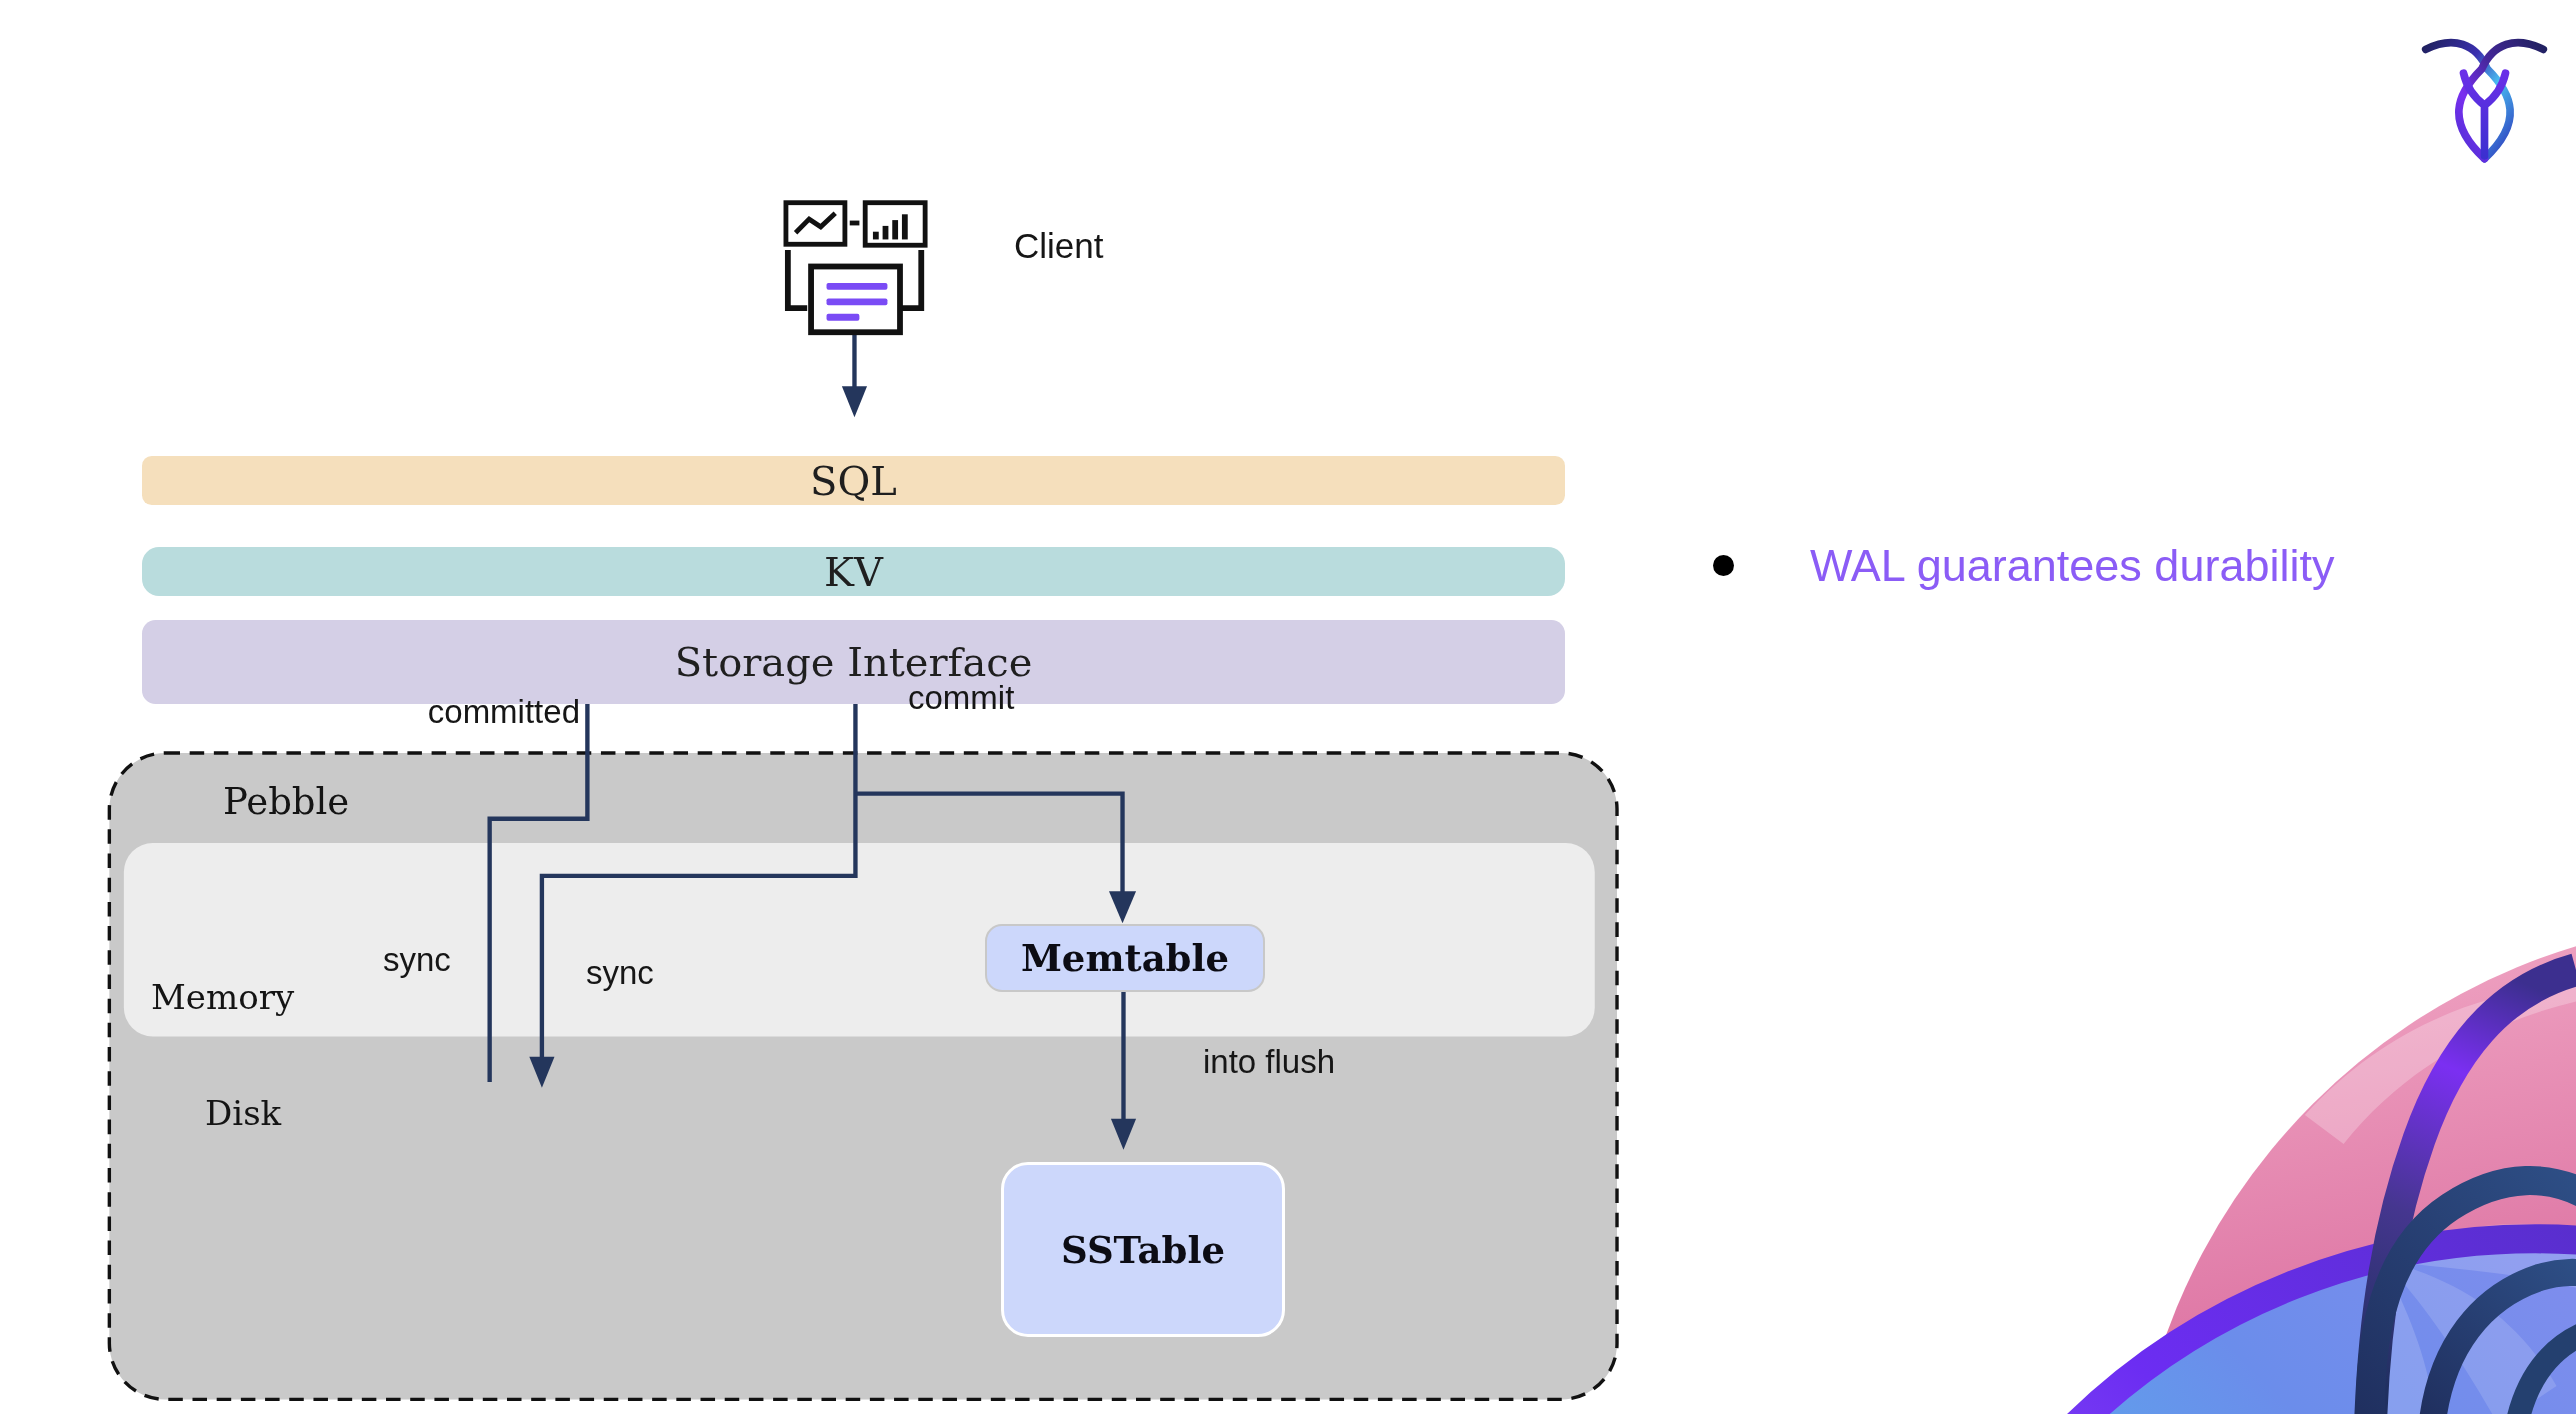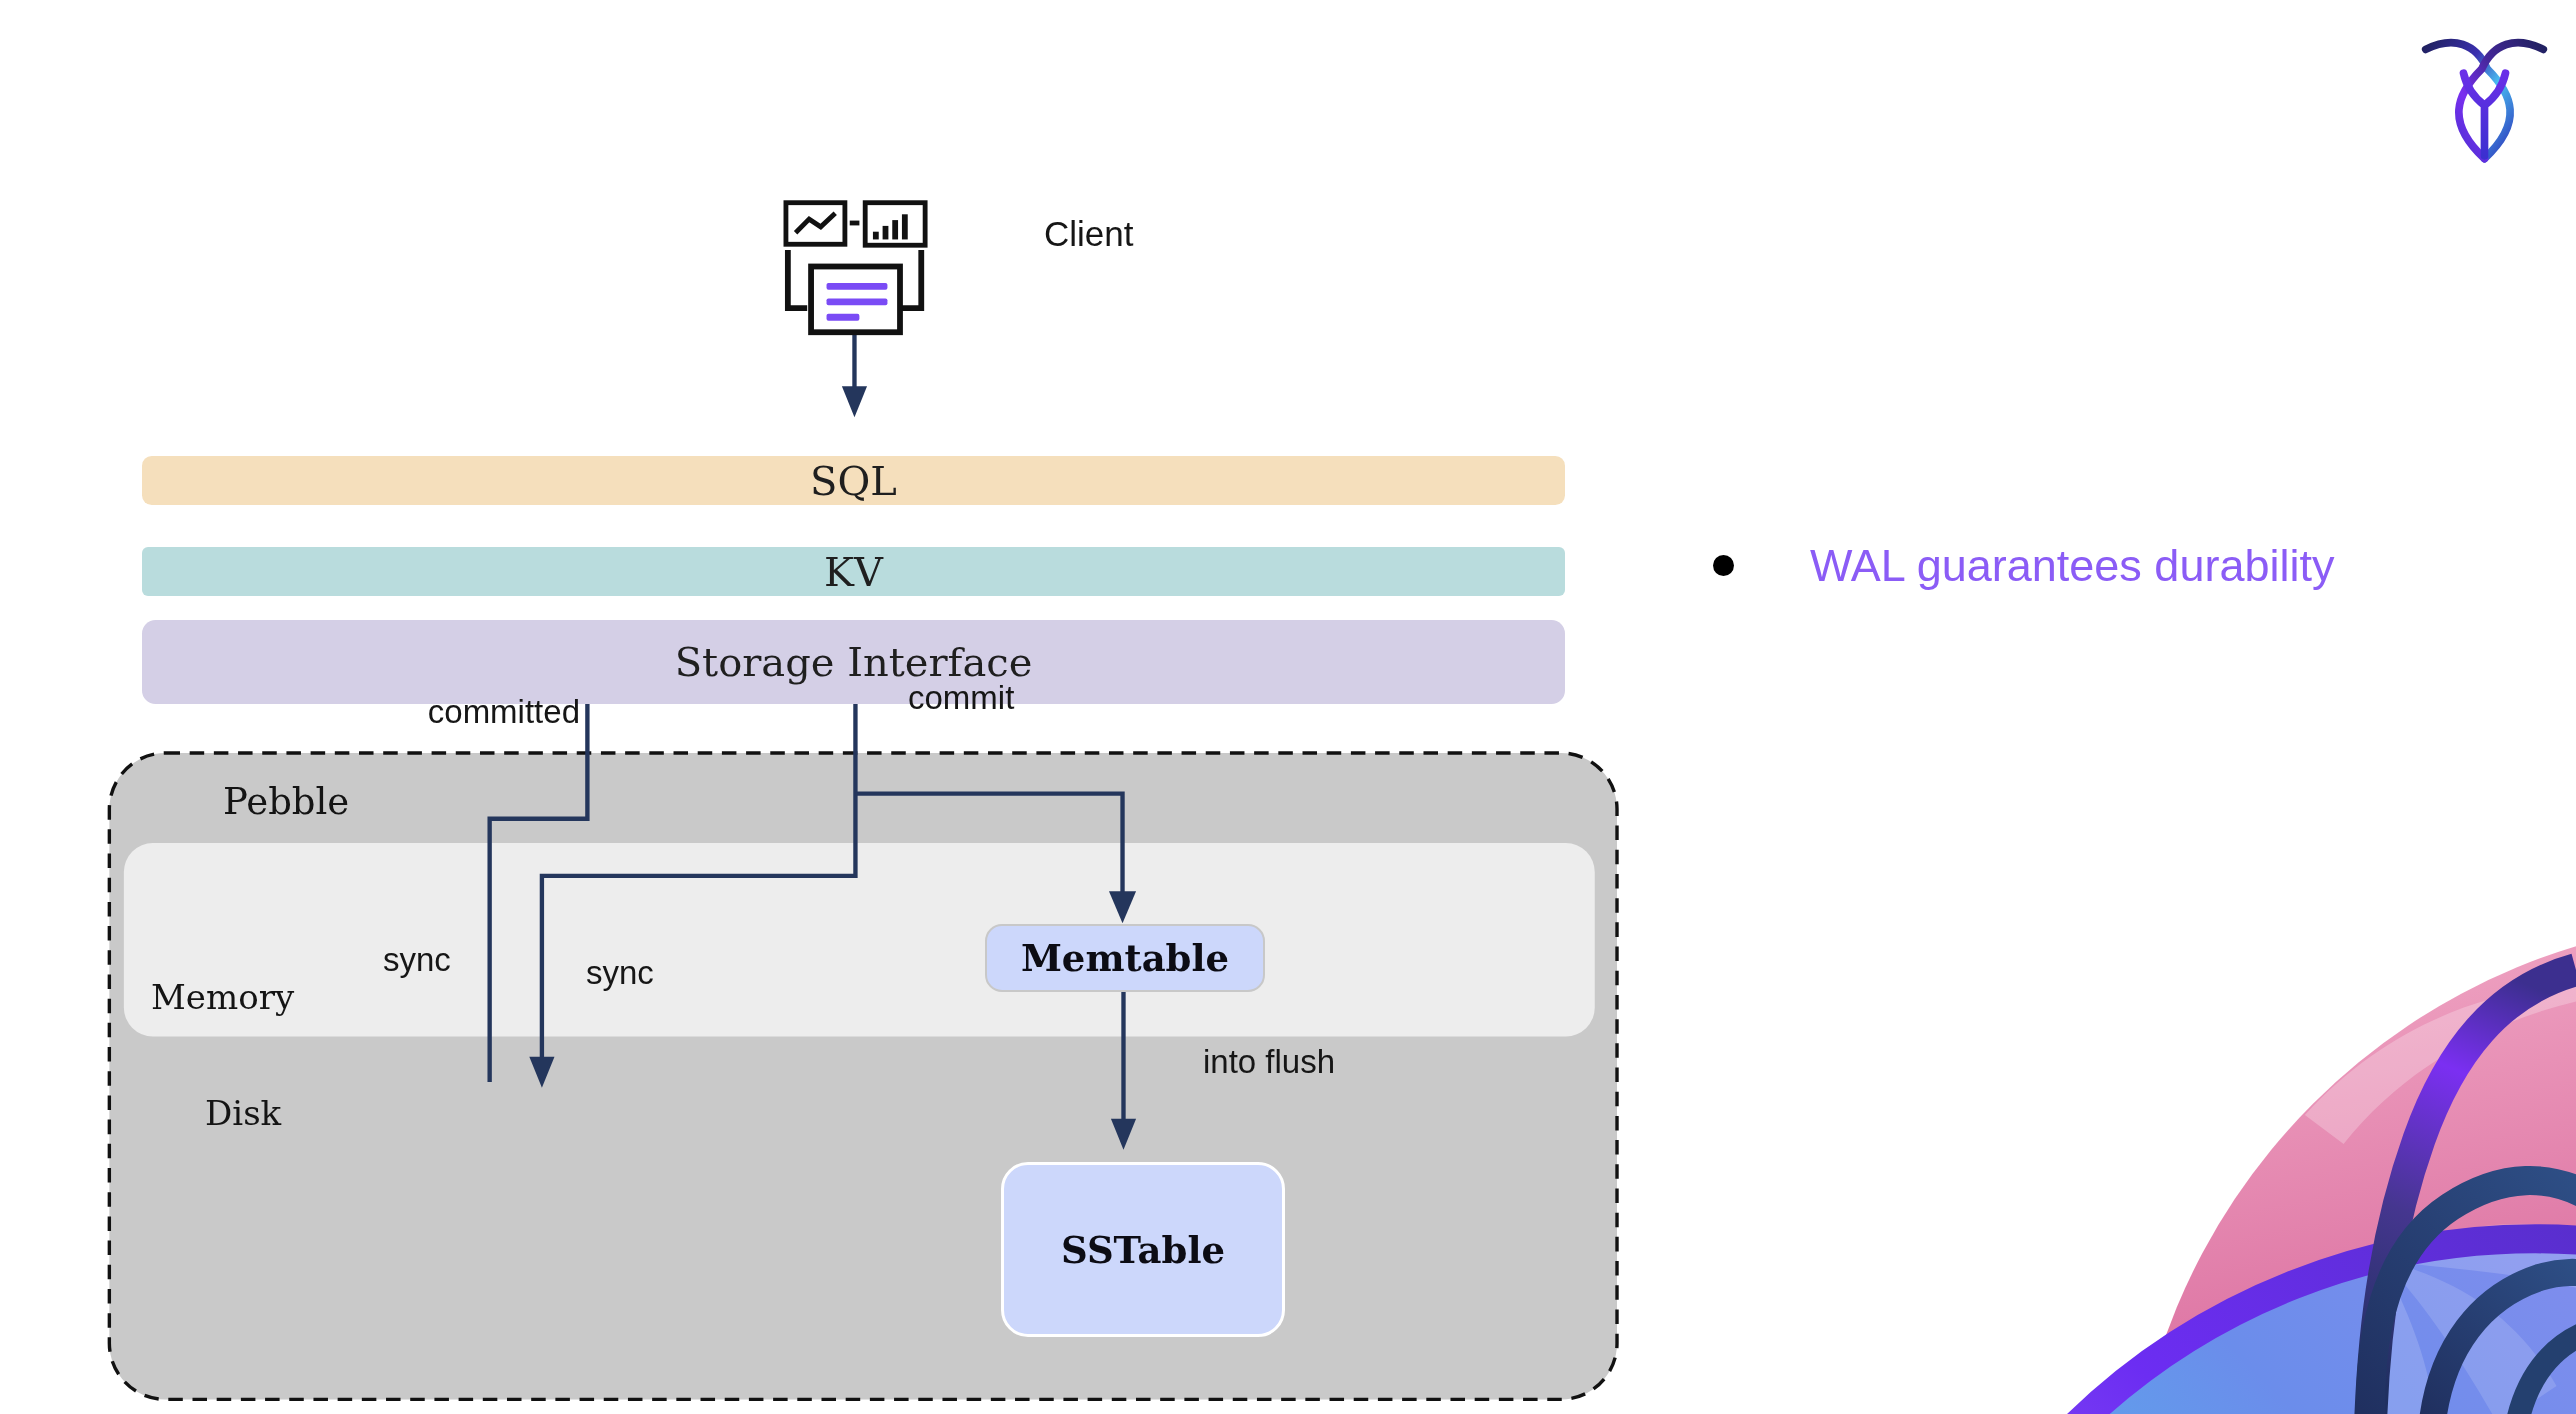--- a/index.html
+++ b/index.html
@@ -7,21 +7,21 @@
          font-family:"Liberation Sans",sans-serif;}
 
   
   .title{position:absolute;left:33px;top:39px;font-family:"DejaVu Sans",sans-serif;
          font-weight:bold;font-size:108px;letter-spacing:-3.9px;color:#0a0a0a;line-height:1.1;}
 
   
   .bar{position:absolute;left:142px;width:1423px;display:flex;align-items:center;justify-content:center;
        font-family:"DejaVu Serif",serif;font-size:40px;color:#1f1f1f;margin-top:42px;}
   .bar-sql{top:414px;height:49px;background:#f5dfbc;border-radius:9.7px;}
-  .bar-kv{top:505px;height:49px;background:#b9dcdd;border-radius:6px;}
+  .bar-kv{top:505px;height:49px;background:#b9dcdd;border-radius:17px;}
   .bar-storage{top:578px;height:84px;background:#d4cfe6;border-radius:13.5px;}
 
   
   .dlabel{position:absolute;font-family:"Liberation Sans",sans-serif;font-size:33px;color:#161616;white-space:nowrap;}
   .slabel{position:absolute;font-family:"DejaVu Serif",serif;color:#141414;white-space:nowrap;}
 
   
   .node{position:absolute;display:flex;align-items:center;justify-content:center;
         background:#ccd7fb;font-family:"DejaVu Serif",serif;font-weight:bold;color:#0c0c14;}
   .node-wal{left:450px;top:1087px;width:186px;height:170px;border:3.9px solid #ffffff;border-radius:23px;font-size:39px;}
@@ -104,21 +104,21 @@
         <rect x="112" y="33" width="6" height="14"></rect>
       <rect x="122" y="27" width="6" height="20"></rect>
         <rect x="132" y="21" width="6" height="26"></rect>
     </g>
     <g fill="#7a4bf5">
       <rect x="54" y="92" width="63" height="7" rx="2"></rect>
       <rect x="54" y="108" width="63" height="7" rx="2"></rect>
       <rect x="54" y="124" width="34" height="7" rx="2"></rect>
     </g>
   </svg>
-  <div class="dlabel" style="left:1014px;top:214px;font-size:35px;margin-left:30px;">Client</div>
+  <div class="dlabel" style="left:1014px;top:226px;font-size:35px;">Client</div>
 
   <div class="bar bar-sql">
     <span>SQL</span>
   </div>
   <div class="bar bar-kv">
     <span>KV</span>
   </div>
   <div class="bar bar-storage">
     <span>Storage Interface</span>
   </div>

